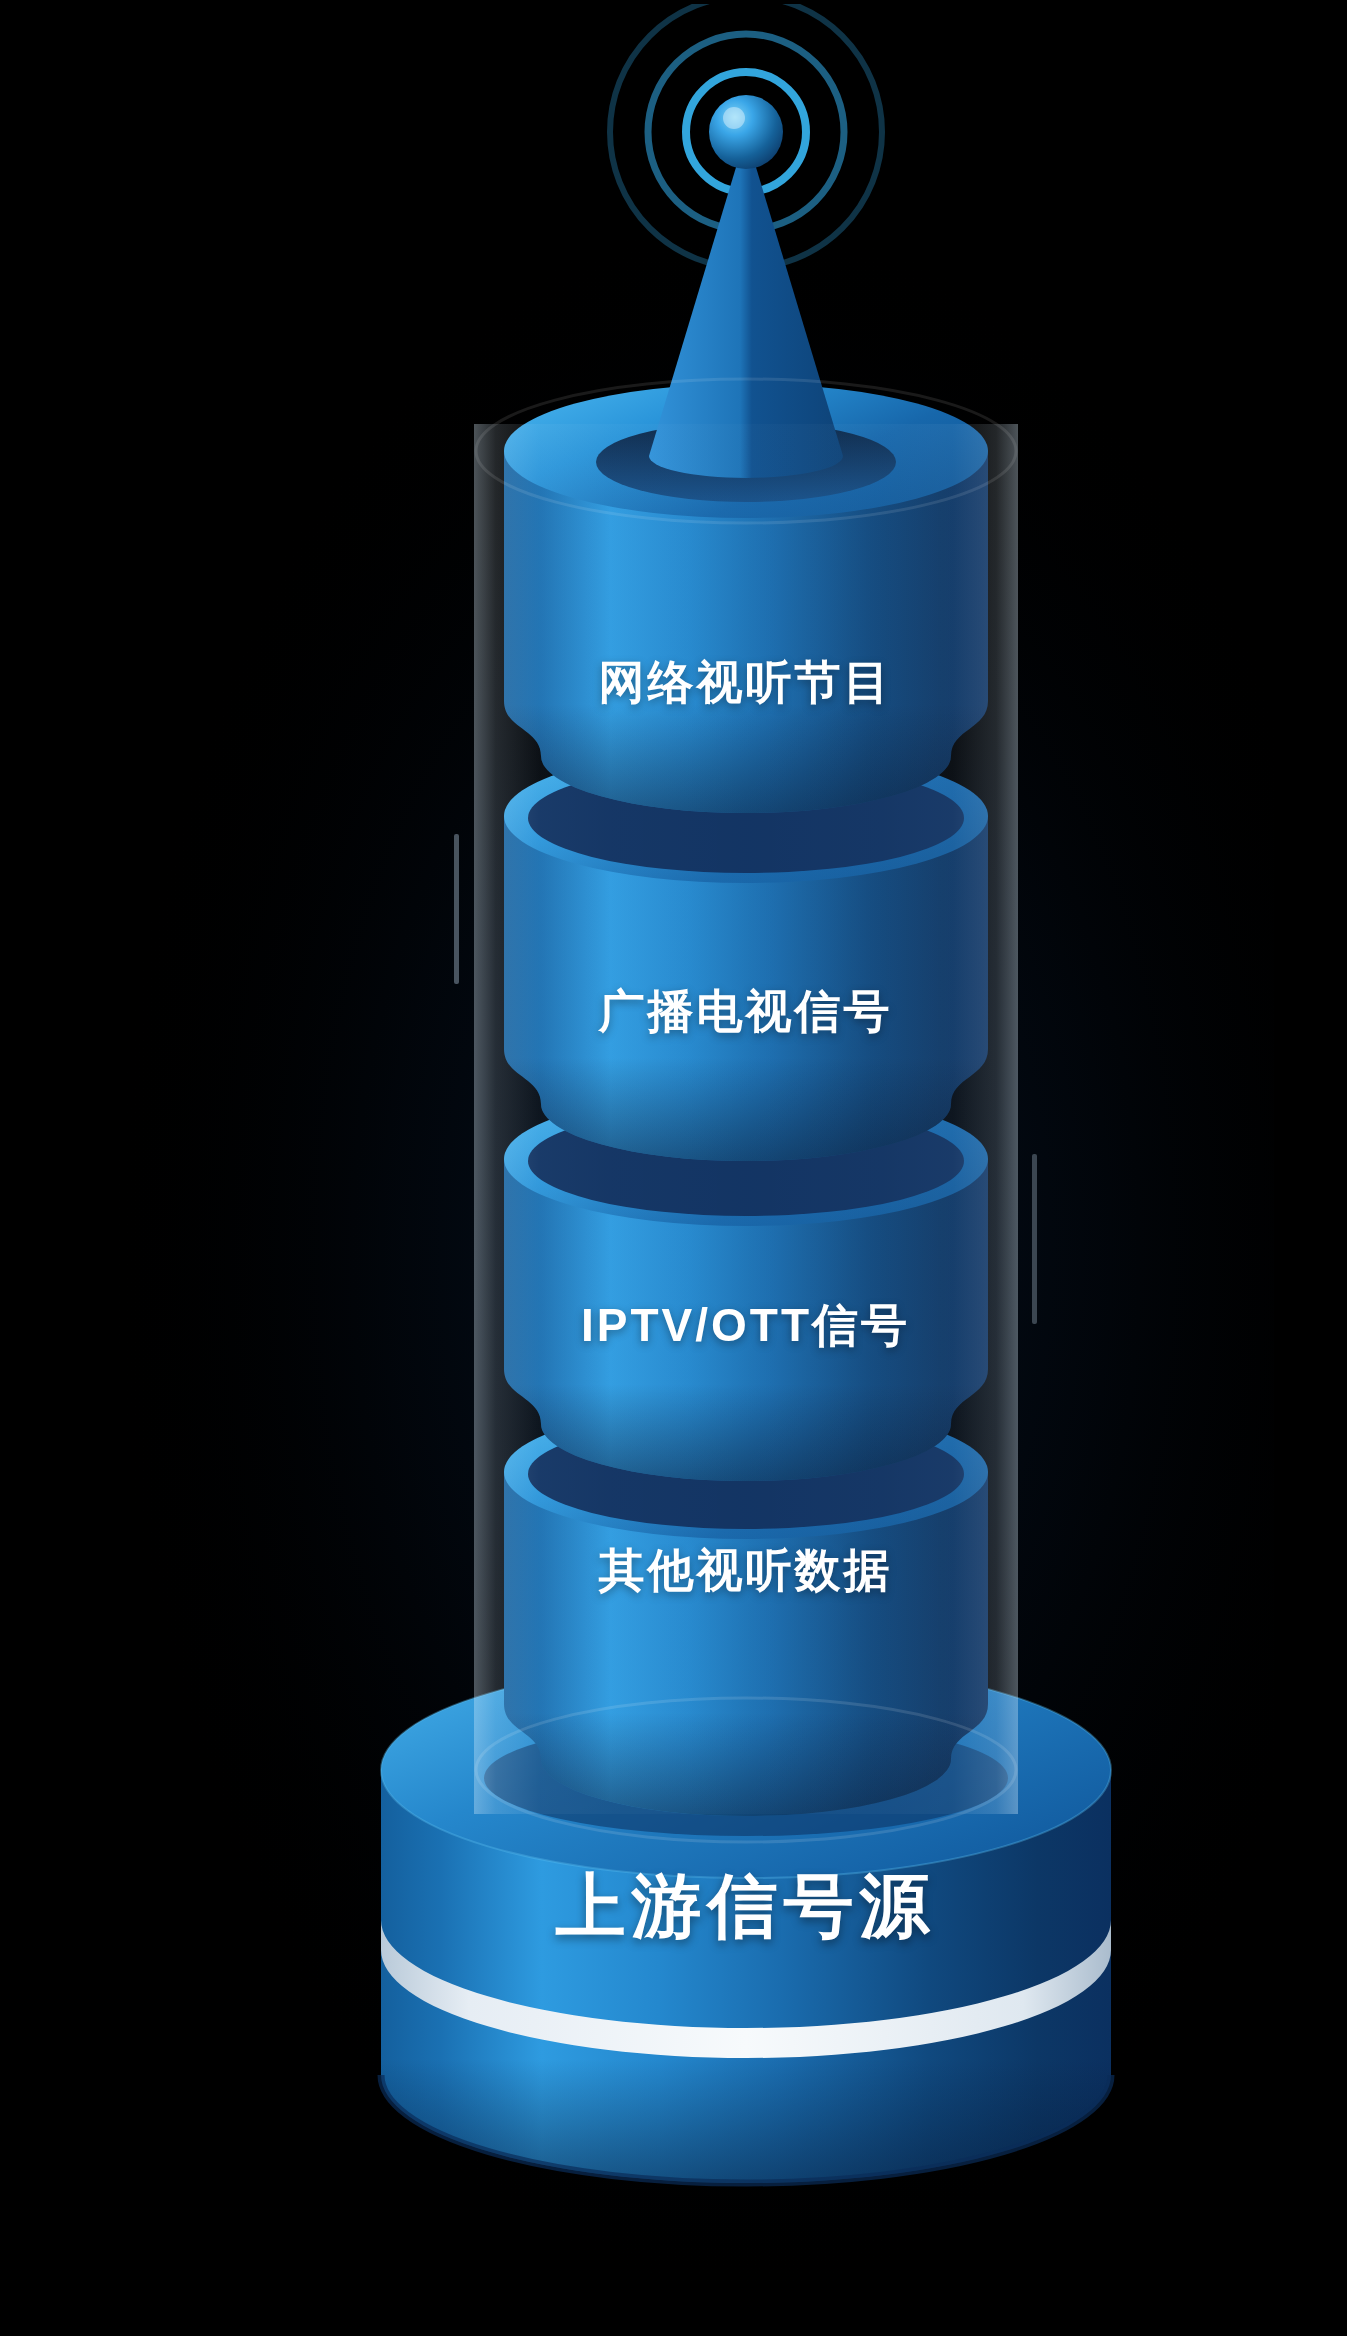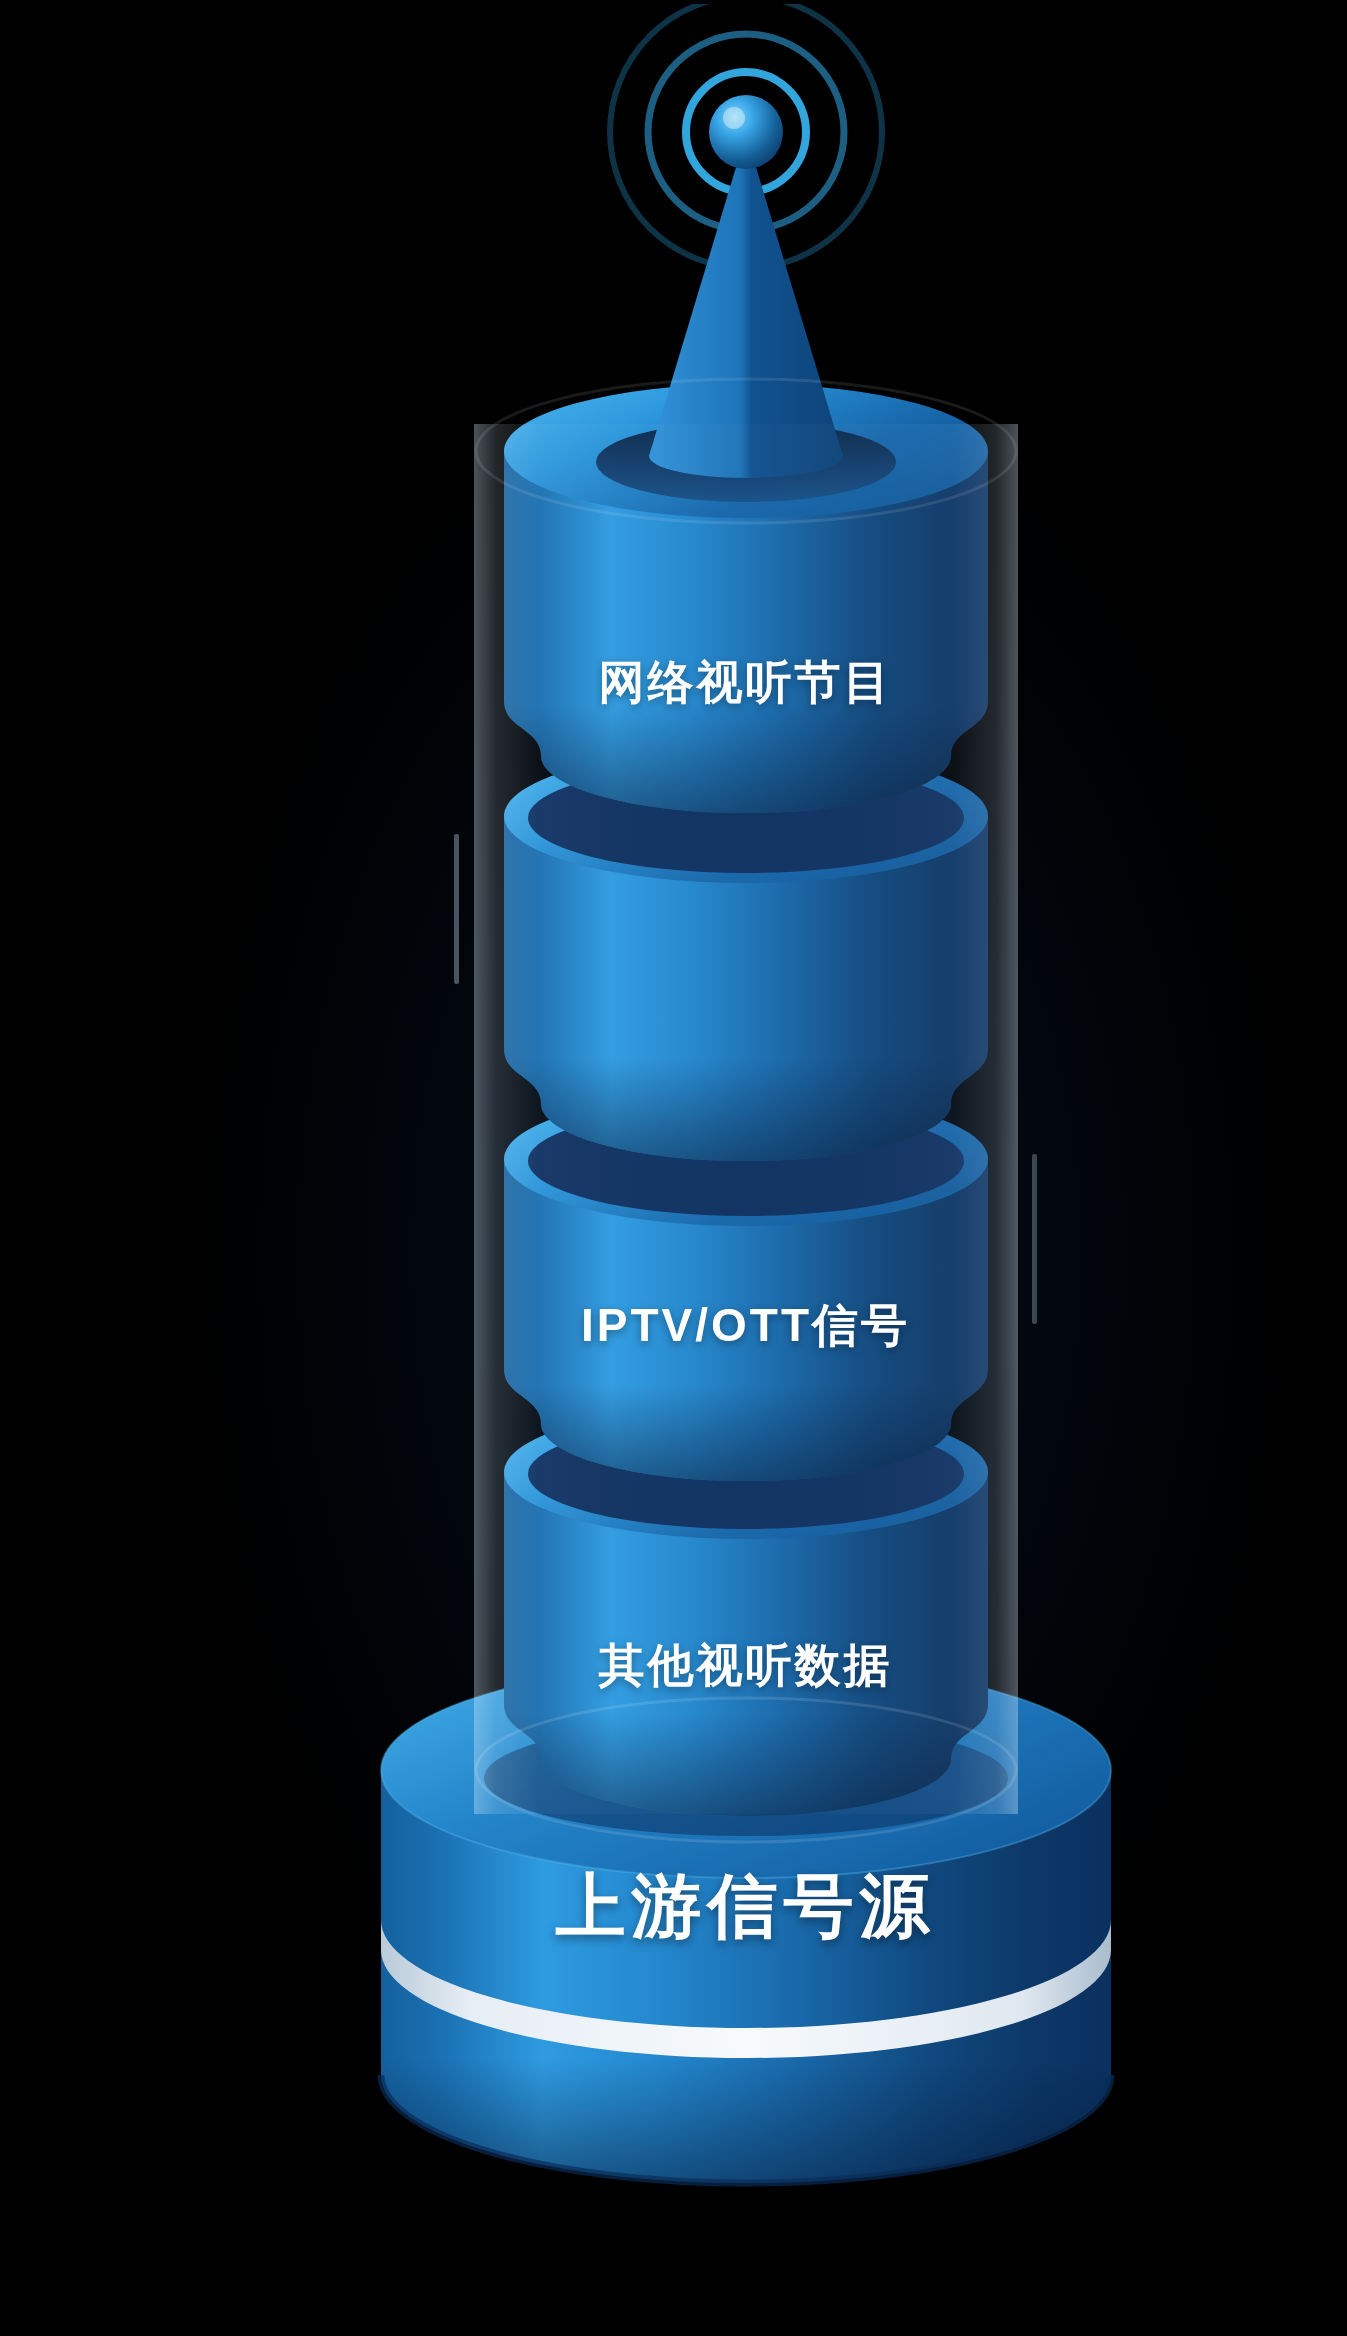--- a/index.html
+++ b/index.html
@@ -185,20 +185,21 @@
       <rect x="400" y="420" width="544" height="1390" fill="url(#tubeGrad)"></rect>
       <ellipse cx="672" cy="447" rx="270" ry="72" fill="none" stroke="rgba(255,255,255,0.10)" stroke-width="3"></ellipse>
       <ellipse cx="672" cy="1766" rx="270" ry="72" fill="none" stroke="rgba(255,255,255,0.12)" stroke-width="3"></ellipse>
       <rect x="380" y="830" width="5" height="150" rx="2" fill="#cfe8ff" opacity="0.35"></rect>
       <rect x="958" y="1150" width="5" height="170" rx="2" fill="#cfe8ff" opacity="0.28"></rect>
     </g>
   </svg>
 
   <div class="seg-label" style="top:679px">网络视听节目</div>
 
+  <div class="seg-label" style="top:1008px">广播电视信号</div>
 
   <div class="seg-label" style="top:1322px">IPTV/OTT信号</div>
 
-  <div class="seg-label" style="top:1662px">其他视听数据</div>
+  <div class="seg-label" style="top:1567px">其他视听数据</div>
 
   <div class="base-label" style="top:1903px">上游信号源</div>
 
 </div>
 
 </body></html>

